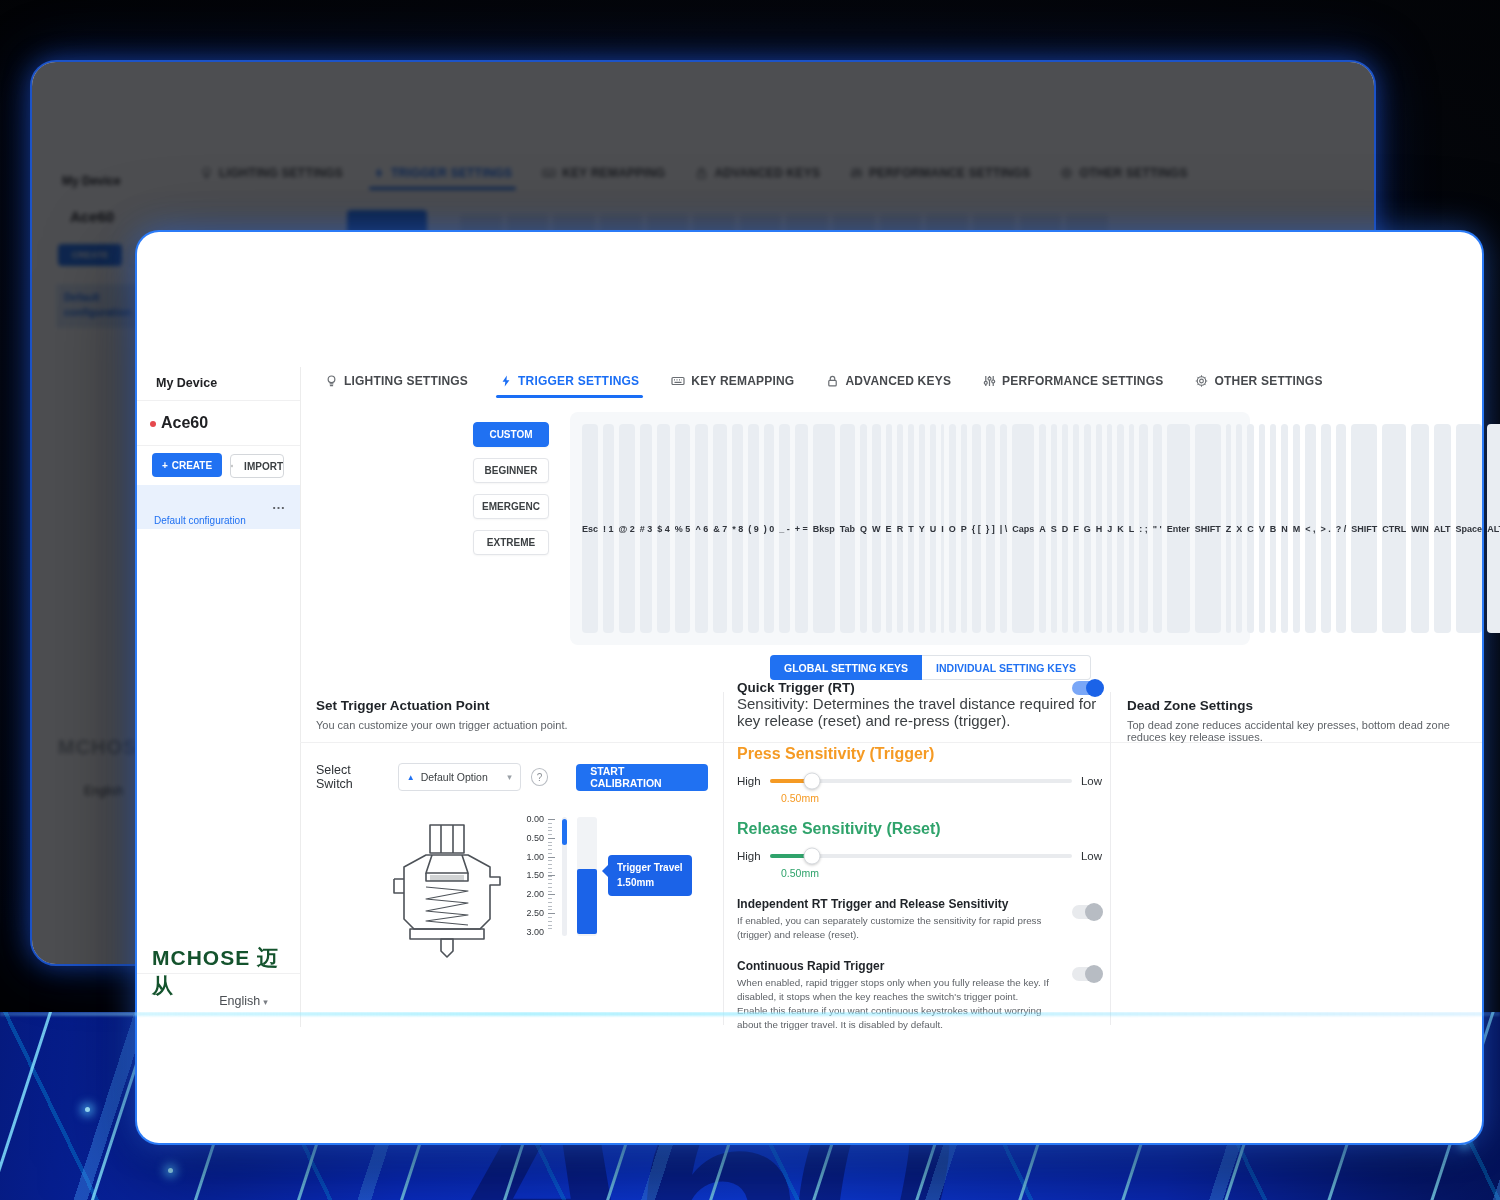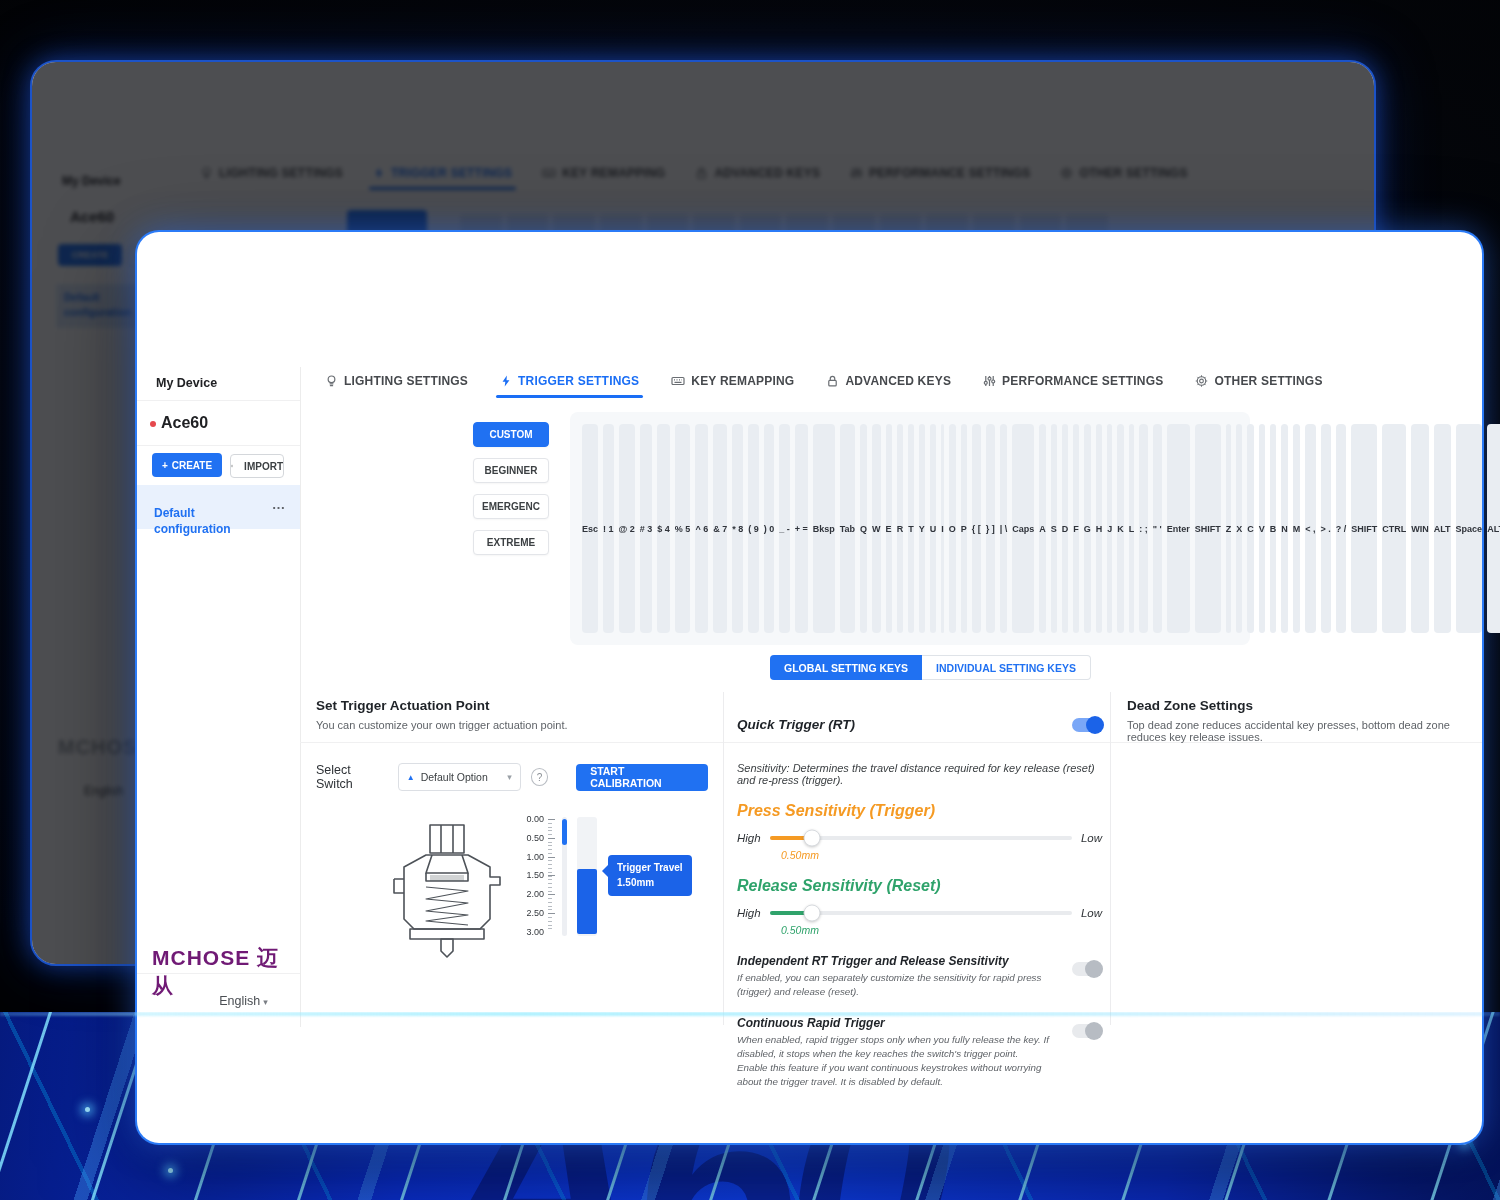--- a/index.html
+++ b/index.html
@@ -67,23 +67,23 @@
   .card-sidebar{position:absolute;left:0;top:0;width:163px;height:100%;}
   .sb-vline{position:absolute;left:163px;top:135px;width:1px;height:660px;background:#ececec;}
   .sb-header{position:absolute;left:19px;top:144px;font-size:12.5px;font-weight:700;color:#202124;}
   .sb-div1{position:absolute;left:0;top:168px;width:163px;height:1px;background:#f0f0f1;}
   .sb-device{position:absolute;left:24px;top:182px;font-size:16px;font-weight:800;color:#202124;}
   .sb-reddot{position:absolute;left:13px;top:189px;width:6px;height:6px;border-radius:50%;background:#e5484d;}
   .sb-div2{position:absolute;left:0;top:213px;width:163px;height:1px;background:#f0f0f1;}
   .btn-create{position:absolute;left:15px;top:221px;width:70px;height:24px;border-radius:4px;background:#2071f2;color:#fff;font-size:10px;font-weight:700;display:flex;align-items:center;justify-content:center;gap:4px;cursor:pointer;}
   .btn-import{position:absolute;left:93px;top:222px;width:52px;height:22px;border-radius:4px;border:1px solid #d4d7db;background:#fff;color:#3c4043;font-size:10px;font-weight:700;display:flex;align-items:center;justify-content:center;gap:11px;cursor:pointer;}
   .sb-config{position:absolute;left:0;top:253px;width:163px;height:44px;background:#e9f1fd;display:flex;align-items:center;cursor:pointer;}
-  .sb-config .cfg-label{color:#2071f2;font-size:12px;font-weight:700;line-height:1.35;padding-left:17px;width:95px;margin-top:28px;}
+  .sb-config .cfg-label{color:#2071f2;font-size:10px;font-weight:400;line-height:1.35;padding-left:17px;width:95px;margin-top:28px;}
   .sb-config .cfg-more{margin-left:auto;margin-right:14px;color:#5f6368;font-size:13px;font-weight:800;letter-spacing:1px;cursor:pointer;}
-  .sb-logo{position:absolute;left:15px;top:712px;font-size:21px;font-weight:700;letter-spacing:1px;color:#701a75;}
+  .sb-logo{position:absolute;left:15px;top:712px;font-size:21px;font-weight:700;letter-spacing:1px;color:#14532d;}
   .sb-div3{position:absolute;left:0;top:741px;width:163px;height:1px;background:#f0f0f1;}
   .sb-lang{position:absolute;left:16px;top:762px;width:163px;text-align:center;font-size:12.5px;color:#4a4e53;cursor:pointer;margin-left:9px;}
   .sb-lang .chev{font-size:9px;color:#7a7e84;margin-left:3px;}
   
   .main-tabs{position:absolute;left:188px;top:142px;display:flex;gap:32px;}
   
   .presets{position:absolute;left:336px;top:190px;width:76px;display:flex;flex-direction:column;gap:11px;}
   .preset{height:23px;border-radius:4px;border:1px solid #e3e5e9;background:#fff;color:#3c4043;font-size:10px;font-weight:700;display:flex;align-items:center;justify-content:center;cursor:pointer;box-shadow:0 1px 2px rgba(0,0,0,.04);}
   .preset.active{background:#2071f2;border-color:#2071f2;color:#fff;}
   
@@ -119,28 +119,28 @@
     background:
       repeating-linear-gradient(180deg,#8d939b 0 1px,transparent 1px 18.83px) left/7px 100% no-repeat,
       repeating-linear-gradient(180deg,#b7bcc2 0 1px,transparent 1px 3.77px) left/4px 100% no-repeat;}
   .track-thin{position:absolute;left:246px;top:12px;width:5px;height:119px;background:#edeff3;border-radius:3px;}
   .track-thin .seg-blue{position:absolute;left:0;top:2px;width:5px;height:26px;background:#2071f2;border-radius:3px;}
   .track-wide{position:absolute;left:261px;top:12px;width:20px;height:119px;background:#f1f3f6;border-radius:3px;cursor:pointer;}
   .track-wide .fill-blue{position:absolute;left:0;right:0;top:52px;bottom:2px;background:#1b63e8;border-radius:2px;}
   .tt{position:absolute;left:292px;top:50px;background:#1b63e8;color:#fff;border-radius:4px;padding:6px 9px;font-size:10px;font-weight:700;line-height:1.45;white-space:nowrap;}
   .tt::before{content:"";position:absolute;left:-6px;top:10px;border:6px solid transparent;border-right-color:#1b63e8;border-left:none;}
   
-  .col2{position:absolute;left:600px;top:485px;width:365px;font-style:italic;}
+  .col2{position:absolute;left:600px;top:448px;width:365px;}
   .qt-head{display:flex;align-items:center;justify-content:space-between;}
   .toggle{width:30px;height:14px;border-radius:8px;position:relative;cursor:pointer;flex:none;}
   .toggle.on{background:#7aa7f7;}
   .toggle.on .knob{position:absolute;right:-2px;top:-2px;width:18px;height:18px;border-radius:50%;background:#1b63e8;}
   .toggle.off{background:#e8eaed;}
   .toggle.off .knob{position:absolute;right:-1px;top:-2px;width:18px;height:18px;border-radius:50%;background:#b7bcc3;}
-  .note{font-size:11px;color:#3c4043;margin-top:30px;}
+  .note{font-size:15px;color:#3c4043;}
   .sl-label{font-size:16px;font-weight:700;margin-top:16px;}
   .slider-row{display:flex;align-items:center;gap:9px;margin-top:12px;}
   .sl-end{font-size:11.5px;color:#2e3236;}
   .sl-track{flex:1;height:4px;border-radius:2px;background:#e9ebee;position:relative;cursor:pointer;}
   .sl-fill{position:absolute;left:0;top:0;bottom:0;border-radius:2px;}
   .sl-handle{position:absolute;top:50%;transform:translate(-50%,-50%);width:15px;height:15px;border-radius:50%;background:#fff;border:1px solid #d8dbdf;box-shadow:0 1px 3px rgba(0,0,0,.2);cursor:pointer;}
   .sl-value{font-size:10.5px;margin-top:5px;margin-left:44px;}
   .tg-block{display:flex;margin-top:18px;align-items:flex-start;}
   .tg-texts{width:312px;}
   .tg-title{font-size:12px;font-weight:800;color:#1f2328;}

